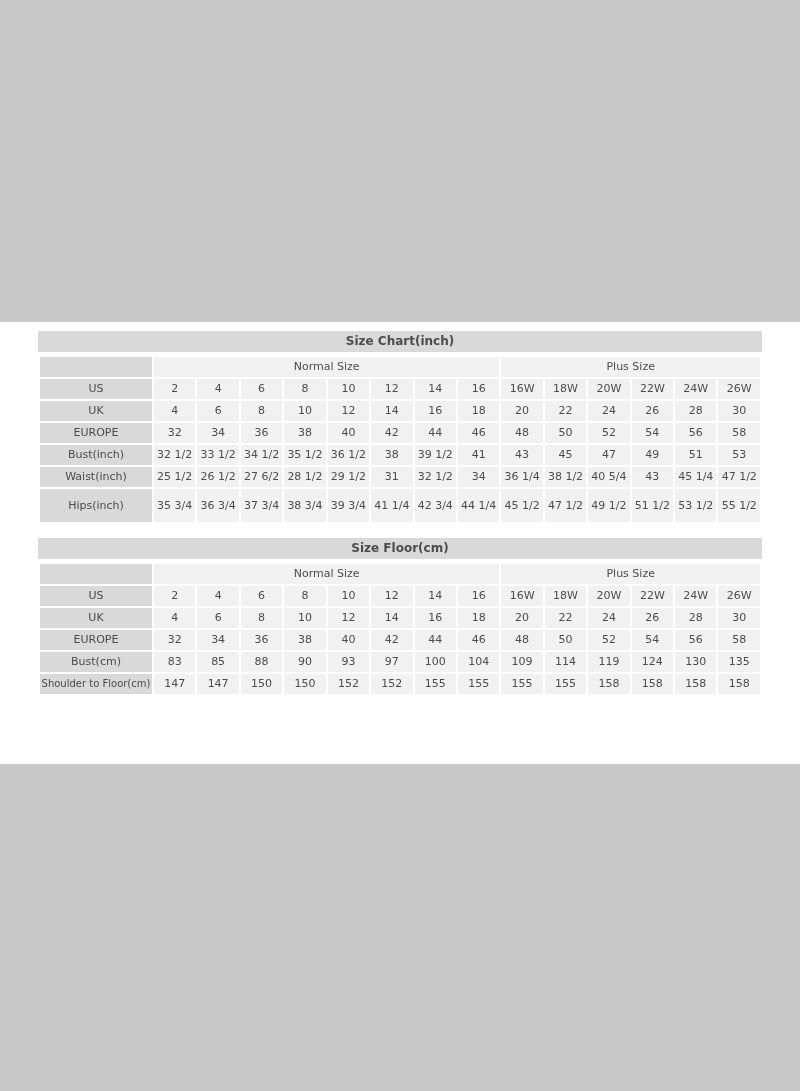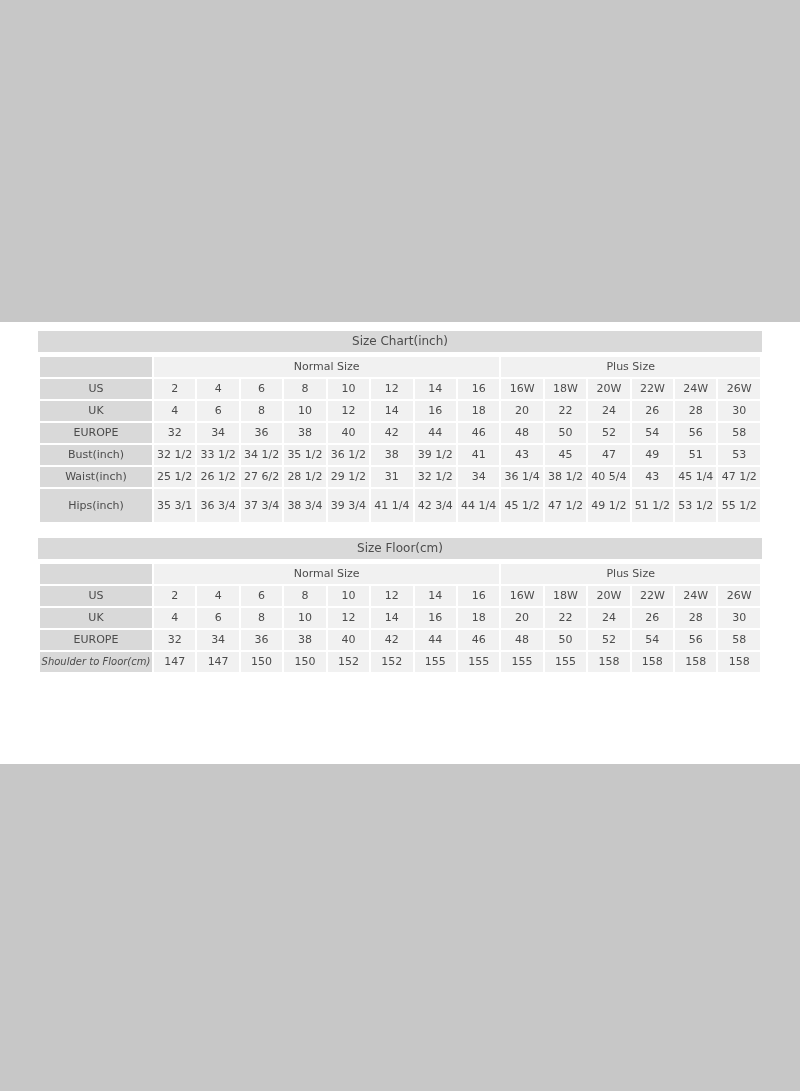--- a/index.html
+++ b/index.html
@@ -35,20 +35,21 @@
   .chart-inch { padding-top: 9px; }
   .chart-cm   { margin-top: 14px; }
   .title-bar {
     height: 21px;
     line-height: 21px;
     background: var(--title-bar-bg, #d9d9d9);
     text-align: center;
     font-size: 12px;
     color: var(--text-color, #4c4c4c);
     margin-bottom: 3px;
+    font-weight: bold;
   }
   table.size-table {
     width: 724px;
     table-layout: fixed;
     border-collapse: separate;
     border-spacing: 2px;
   }
   table.size-table td {
     padding: 0;
     height: 20px;
@@ -60,21 +61,20 @@
   }
   td.label, td.corner { background: var(--header-cell-bg, #d9d9d9); }
   td.group, td.data   { background: var(--data-cell-bg, #f1f1f1); }
   col.label-col { width: 112px; }
   
   .chart-inch table tr:last-child td { height: 33px; }
   
   .chart-cm table tr:last-child td.label {
     font-size: 10px;
     white-space: nowrap;
-    font-style: italic;
   }
 </style>
 </head>
 <body>
 
 <div class="page">
   <div class="panel">
 
     <section class="chart chart-inch">
       <div class="title-bar">Size Chart(inch)</div>
@@ -182,21 +182,21 @@
               <td class="data">34</td>
               <td class="data">36 1/4</td>
               <td class="data">38 1/2</td>
               <td class="data">40 5/4</td>
               <td class="data">43</td>
               <td class="data">45 1/4</td>
               <td class="data">47 1/2</td>
             </tr>
             <tr>
               <td class="label">Hips(inch)</td>
-              <td class="data">35 3/1</td>
+              <td class="data">35 3/4</td>
               <td class="data">36 3/4</td>
               <td class="data">37 3/4</td>
               <td class="data">38 3/4</td>
               <td class="data">39 3/4</td>
               <td class="data">41 1/4</td>
               <td class="data">42 3/4</td>
               <td class="data">44 1/4</td>
               <td class="data">45 1/2</td>
               <td class="data">47 1/2</td>
               <td class="data">49 1/2</td>
@@ -279,20 +279,37 @@
               <td class="data">44</td>
               <td class="data">46</td>
               <td class="data">48</td>
               <td class="data">50</td>
               <td class="data">52</td>
               <td class="data">54</td>
               <td class="data">56</td>
               <td class="data">58</td>
             </tr>
             <tr>
+              <td class="label">Bust(cm)</td>
+              <td class="data">83</td>
+              <td class="data">85</td>
+              <td class="data">88</td>
+              <td class="data">90</td>
+              <td class="data">93</td>
+              <td class="data">97</td>
+              <td class="data">100</td>
+              <td class="data">104</td>
+              <td class="data">109</td>
+              <td class="data">114</td>
+              <td class="data">119</td>
+              <td class="data">124</td>
+              <td class="data">130</td>
+              <td class="data">135</td>
+            </tr>
+            <tr>
               <td class="label">Shoulder to Floor(cm)</td>
               <td class="data">147</td>
               <td class="data">147</td>
               <td class="data">150</td>
               <td class="data">150</td>
               <td class="data">152</td>
               <td class="data">152</td>
               <td class="data">155</td>
               <td class="data">155</td>
               <td class="data">155</td>

